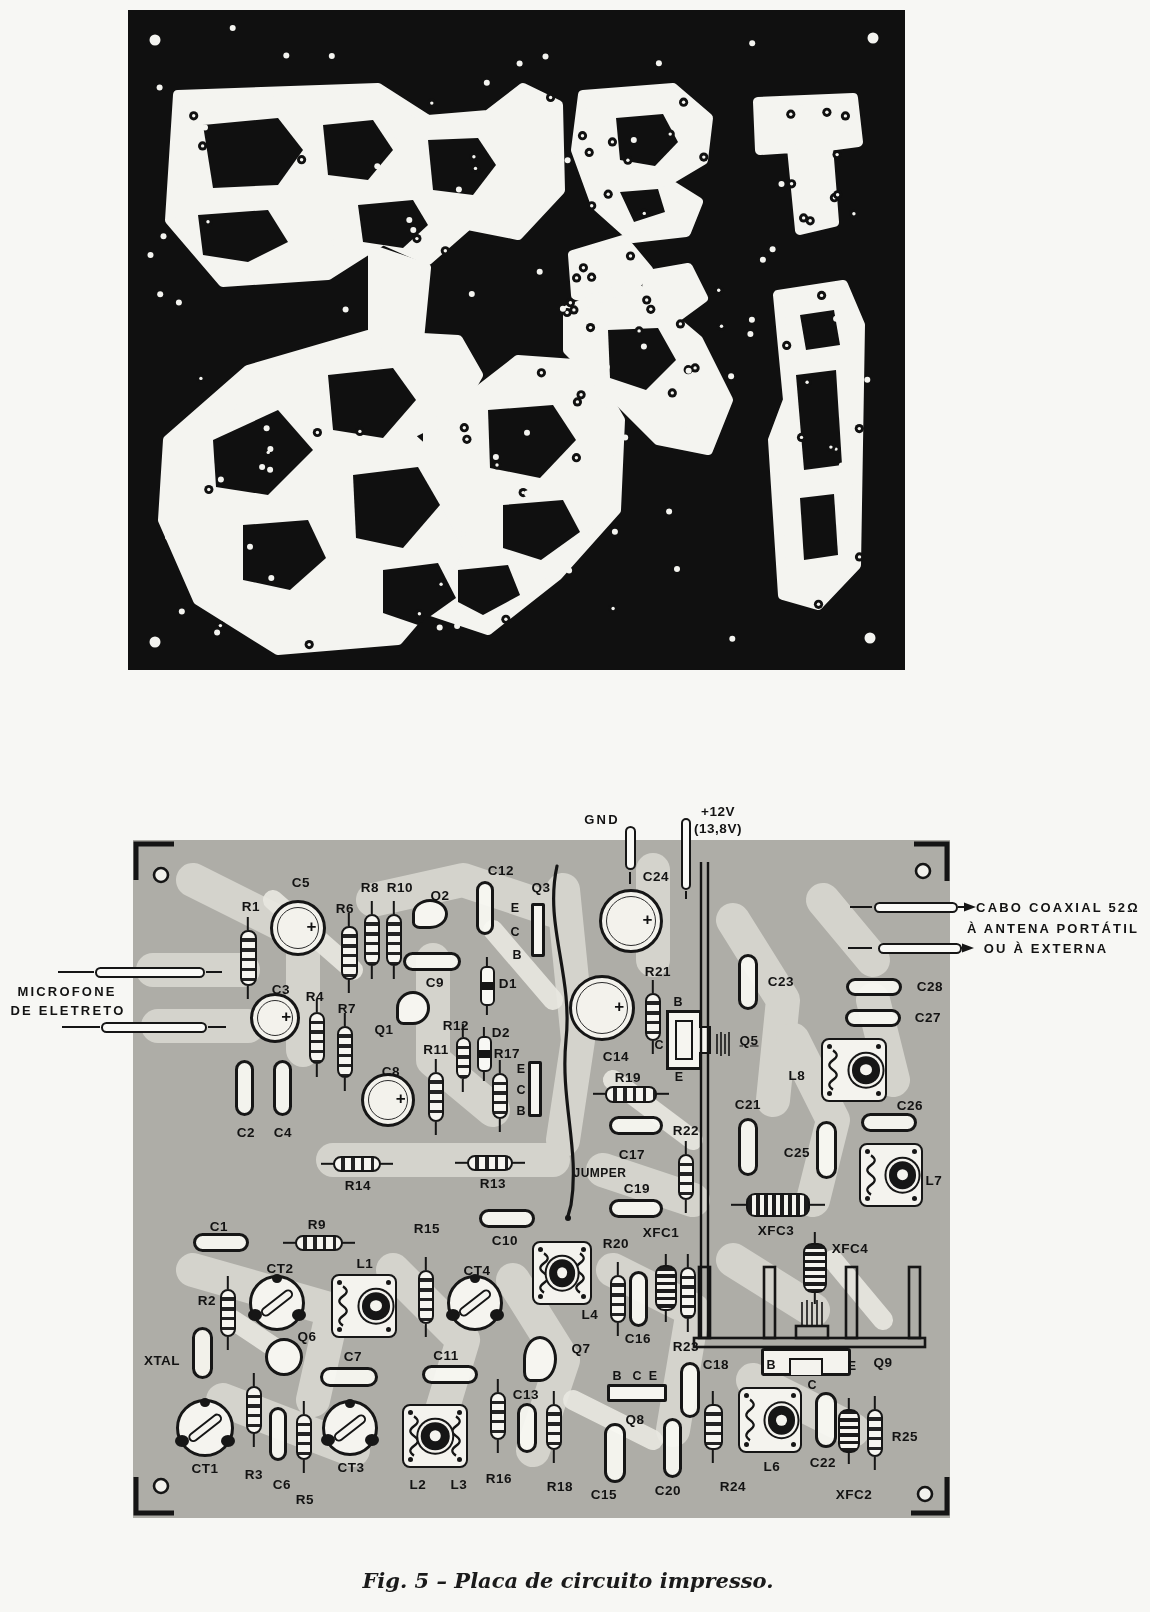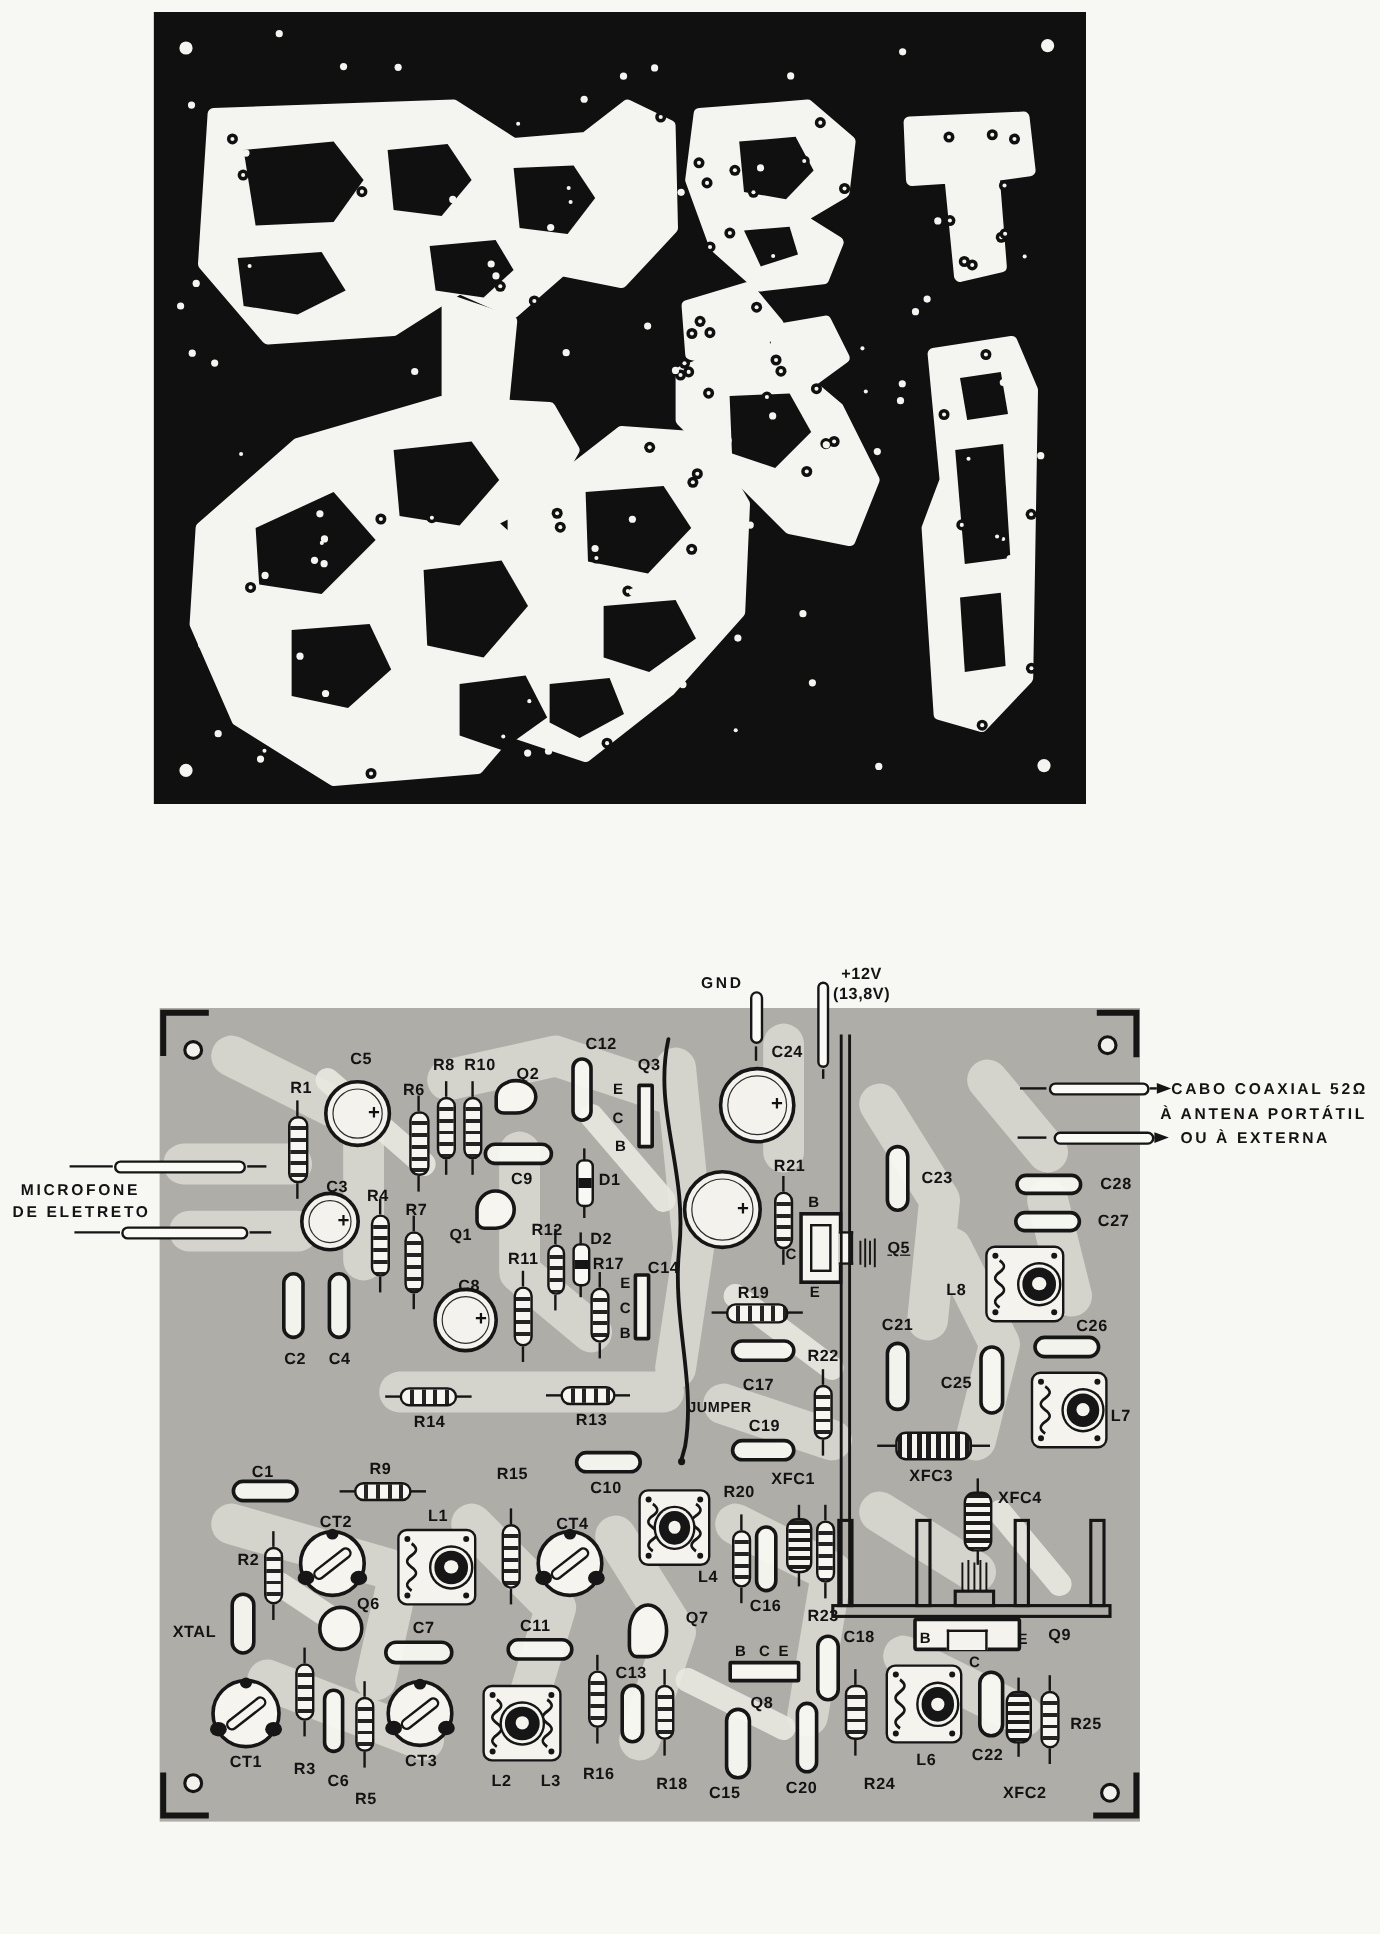--- a/index.html
+++ b/index.html
@@ -505,21 +505,21 @@
       <div class="lbl" style="left: 493px; top: 1183px;">R13</div>
       <div class="comp c-cap-el" style="left: 599px; top: 889px; width: 64px; height: 64px;">
         <i class="ring"></i>
         <i class="plus">+</i>
       </div>
       <div class="lbl" style="left: 656px; top: 876px;">C24</div>
       <div class="comp c-cap-el" style="left: 569px; top: 975px; width: 66px; height: 66px;">
         <i class="ring"></i>
         <i class="plus">+</i>
       </div>
-      <div class="lbl" style="left: 553px; top: 1056px;">C14</div>
+      <div class="lbl" style="left: 616px; top: 1056px;">C14</div>
       <div class="comp c-resistor-v" style="left: 645px; top: 993px; width: 16px; height: 48px;"></div>
       <div class="lbl" style="left: 658px; top: 971px;">R21</div>
       <div class="comp c-resistor-h" style="left: 605px; top: 1085.5px; width: 52px; height: 17px;"></div>
       <div class="lbl" style="left: 628px; top: 1077px;">R19</div>
       <div class="comp c-cap-sm-v" style="left: 738px; top: 954px; width: 20px; height: 56px;"></div>
       <div class="lbl" style="left: 781px; top: 981px;">C23</div>
       <div class="comp c-cap-sm-h" style="left: 846px; top: 978px; width: 56px; height: 18px;"></div>
       <div class="lbl" style="left: 930px; top: 986px;">C28</div>
       <div class="comp c-cap-sm-h" style="left: 845px; top: 1009px; width: 56px; height: 18px;"></div>
       <div class="lbl" style="left: 928px; top: 1017px;">C27</div>
@@ -740,13 +740,14 @@
       <div class="pinlbl" style="left: 659px; top: 1045px;">C</div>
       <div class="pinlbl" style="left: 679px; top: 1077px;">E</div>
       <div class="pinlbl" style="left: 617px; top: 1376px;">B</div>
       <div class="pinlbl" style="left: 637px; top: 1376px;">C</div>
       <div class="pinlbl" style="left: 653px; top: 1376px;">E</div>
       <div class="pinlbl" style="left: 771px; top: 1365px;">B</div>
       <div class="pinlbl" style="left: 852px; top: 1366px;">E</div>
       <div class="pinlbl" style="left: 812px; top: 1385px;">C</div>
     </div>
 
+  <div class="caption">Fig. 5 – Placa de circuito impresso.</div>
 </div>
 
 </body></html>

